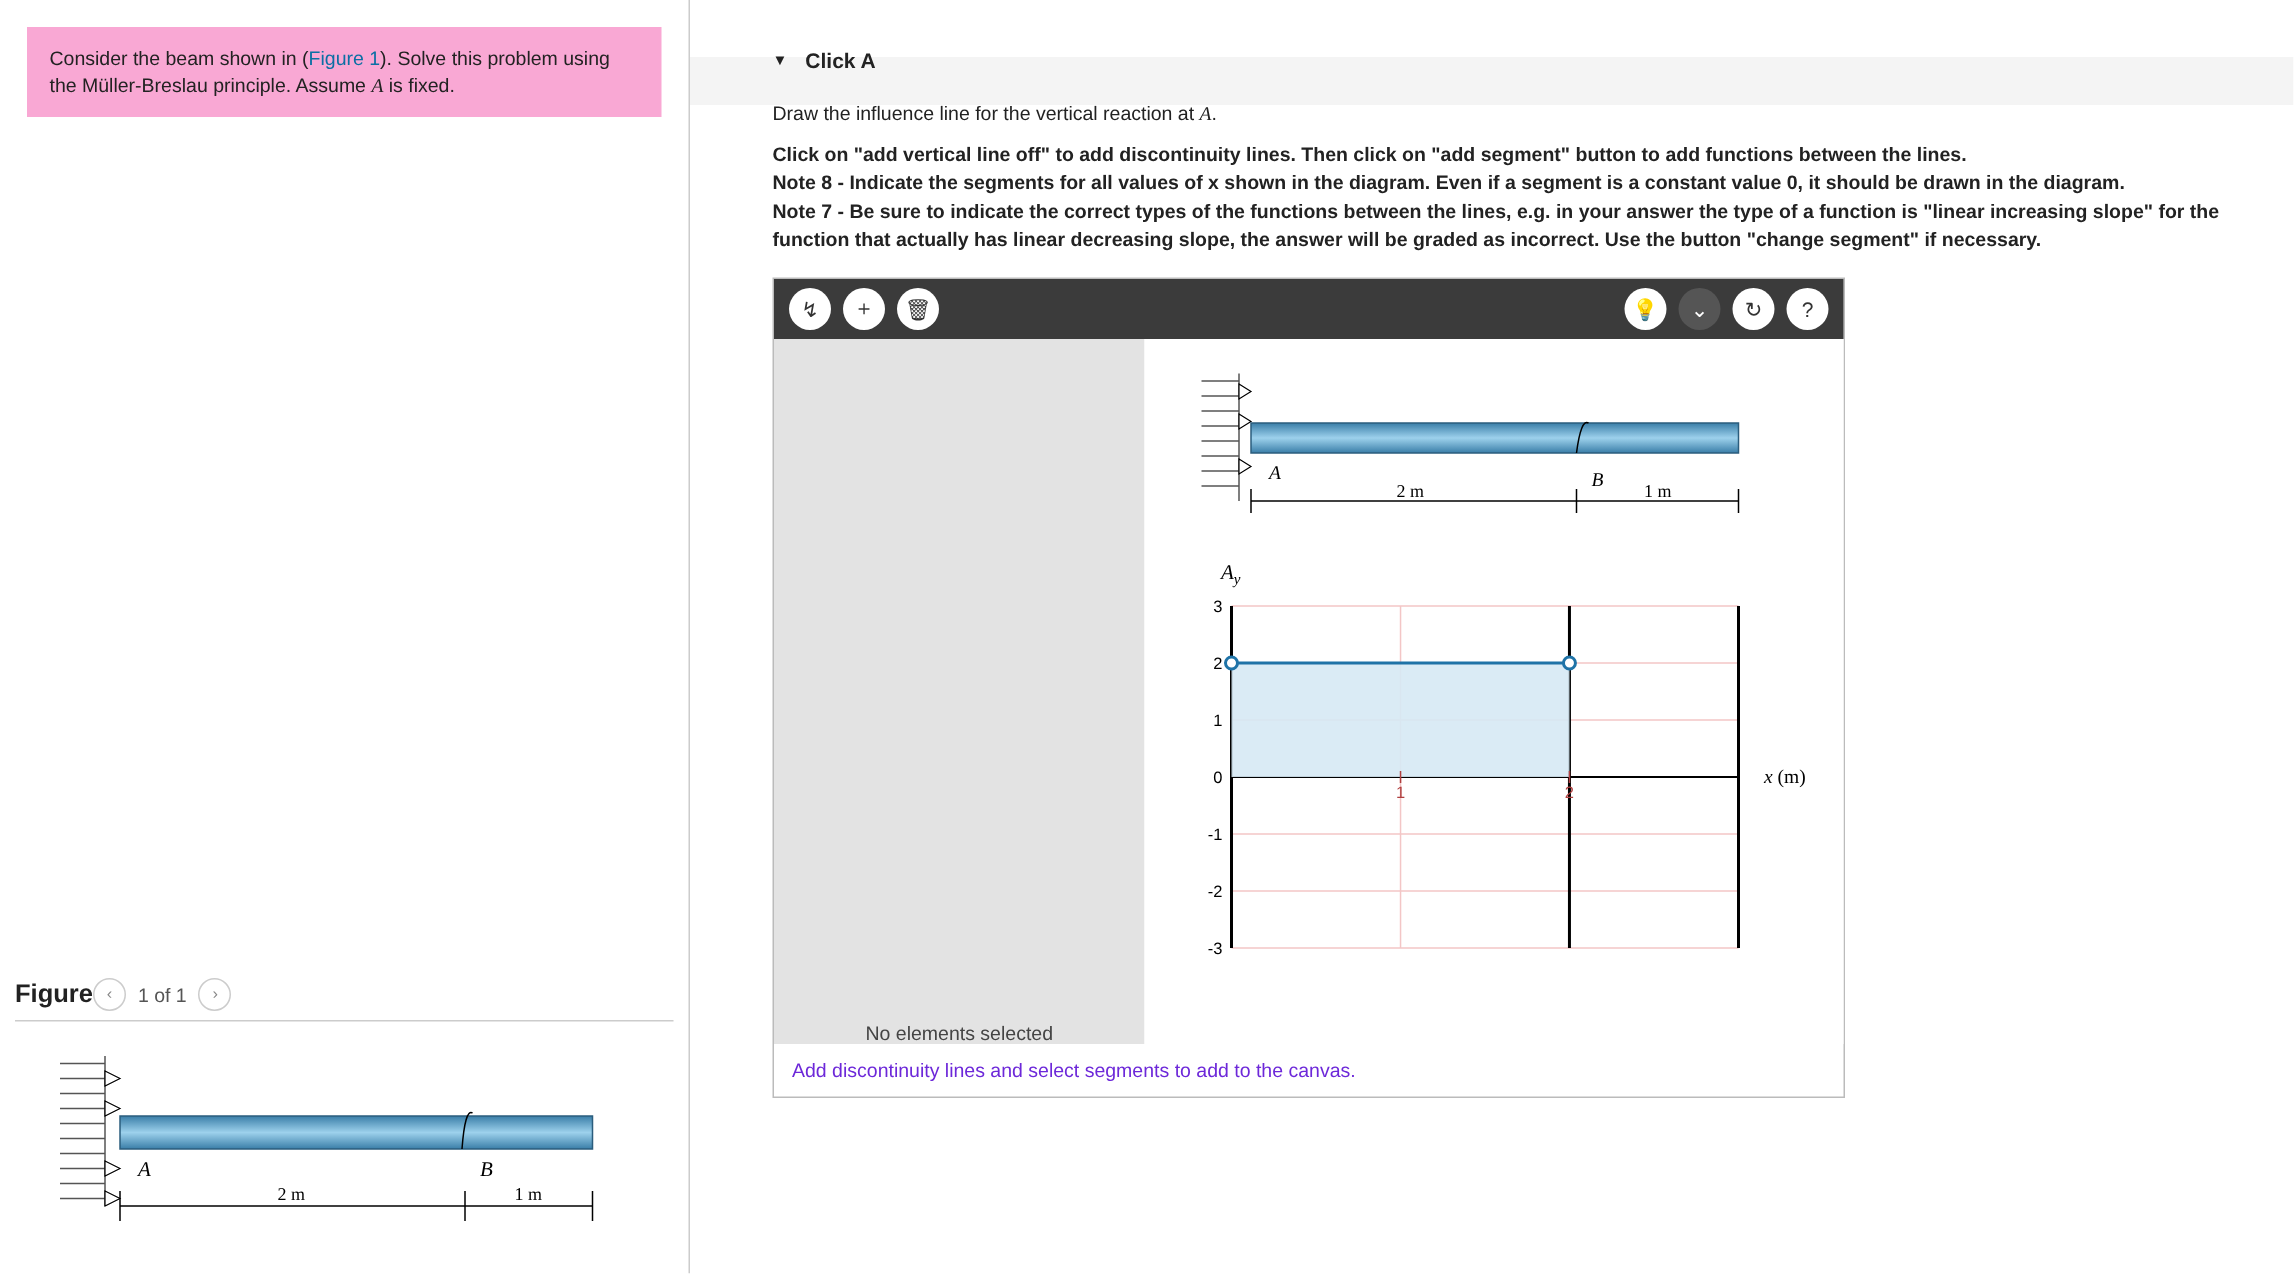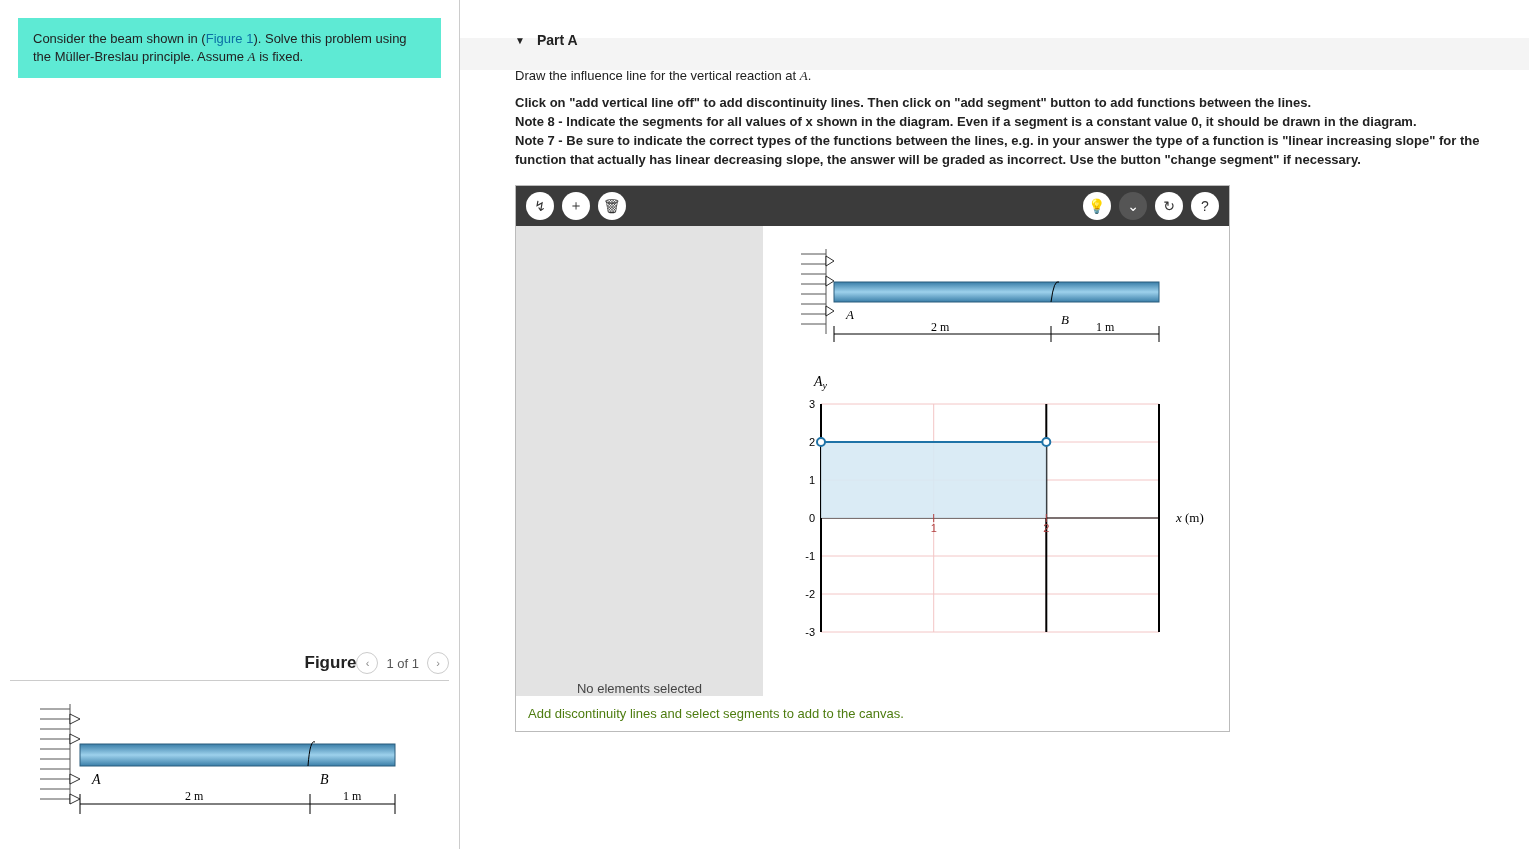--- a/index.html
+++ b/index.html
@@ -15,34 +15,34 @@
   }
   .left-col {
     width: 460px;
     border-right: 1px solid #ccc;
     padding: 0 10px 10px 10px;
     display: flex;
     flex-direction: column;
     position: relative;
   }
   .problem-box {
-    background: #5eead4;
+    background: #f9a8d4;
     padding: 12px 15px;
     margin: 18px 8px 0 8px;
     font-size: 13px;
     line-height: 1.4;
   }
   .problem-box .link { color: #0b6fa4; }
   .figure-block {
     margin-top: auto;
   }
   .figure-header {
     display: flex;
     align-items: center;
-    justify-content: flex-end;
+    justify-content: flex-start;
     border-bottom: 1px solid #ccc;
     padding-bottom: 6px;
     margin-bottom: 18px;
   }
   .figure-header h3 { font-size: 17px; font-weight: bold; }
   .fig-nav { display: flex; align-items: center; gap: 8px; font-size: 13px; color: #555; }
   .nav-btn {
     width: 22px; height: 22px; border: 1px solid #ccc; border-radius: 50%;
     display: flex; align-items: center; justify-content: center;
     font-size: 11px; color: #888; cursor: pointer; background: #fff;
@@ -96,21 +96,21 @@
   }
   .draw-area {
     flex: 1;
     background: #fff;
     position: relative;
     padding: 8px;
   }
   .bottom-hint {
     padding: 10px 12px;
     font-size: 13px;
-    color: #4d7c0f;
+    color: #6d28d9;
     border-top: 0;
   }
   .italic { font-style: italic; font-family: 'Times New Roman', serif; }
   svg { display: block; }
 </style>
 </head>
 <body>
 
 <div class="left-col">
   <div class="problem-box">
@@ -173,21 +173,21 @@
       <text x="175" y="101" font-size="12" font-family="serif">2 m</text>
       <text x="333" y="101" font-size="12" font-family="serif">1 m</text>
     </svg>
   </div>
 </div>
 
 <div class="right-col">
   <div class="gray-bar"></div>
   <div class="part-head">
     <span class="caret">▼</span>
-    <span>Part A</span>
+    <span>Click A</span>
   </div>
   <p class="prompt">
     <span>Draw the influence line for the vertical reaction at </span><span class="italic">A</span><span>.</span>
   </p>
   <div class="notes">
     <div>Click on "add vertical line off" to add discontinuity lines. Then click on "add segment" button to add functions between the lines.</div>
     <div>Note 8 - Indicate the segments for all values of x shown in the diagram. Even if a segment is a constant value 0, it should be drawn in the diagram.</div>
     <div>Note 7 - Be sure to indicate the correct types of the functions between the lines, e.g. in your answer the type of a function is "linear increasing slope" for the function that actually has linear decreasing slope, the answer will be graded as incorrect. Use the button "change segment" if necessary.</div>
   </div>
 

